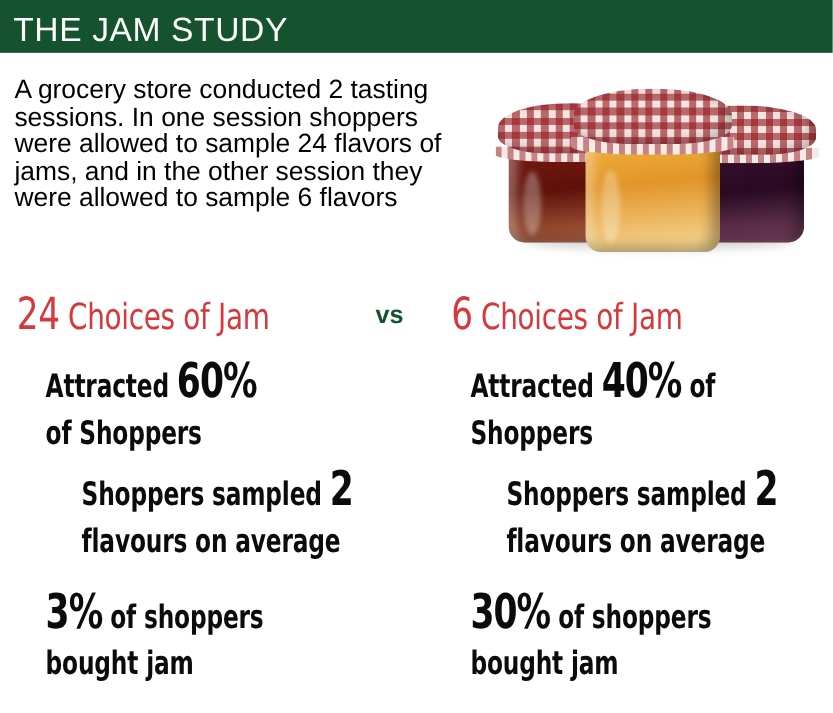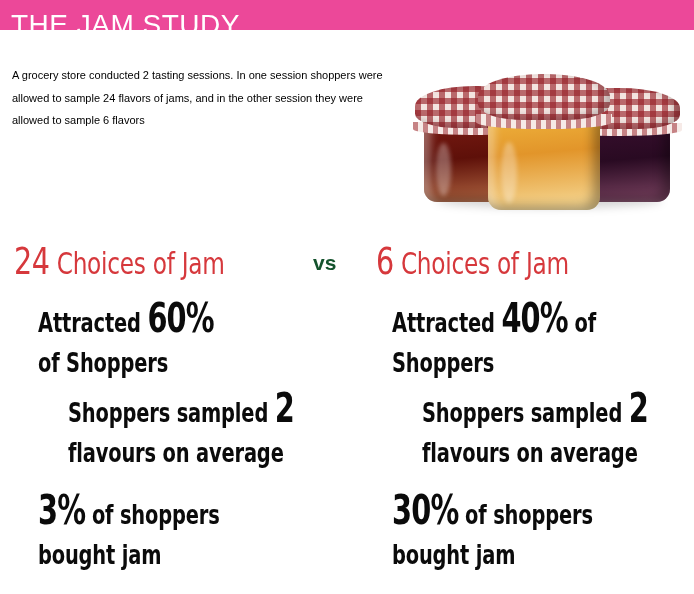--- a/index.html
+++ b/index.html
@@ -15,41 +15,41 @@
     font-family: "Liberation Sans", sans-serif;
     color: #000000;
   }
 
   
   .banner {
     position: absolute;
     left: 0;
     top: 0;
     width: 694px;
-    height: 30px;
-    background: #ec4899;
+    height: 44px;
+    background: #14532d;
   }
   .banner-title {
     position: absolute;
     left: 11px;
     top: 9px;
     font-size: 28px;
     font-weight: 400;
     letter-spacing: 0.5px;
     color: #ffffff;
     white-space: nowrap;
   }
 
   
   .intro {
     position: absolute;
     left: 12px;
     top: 64px;
     width: 378px;
-    font-size: 11px;
+    font-size: 22px;
     line-height: 22.5px;
     font-weight: 400;
     color: #000000;
   }
 
   
   .photo {
     position: absolute;
     left: 418px;
     top: 58px;

